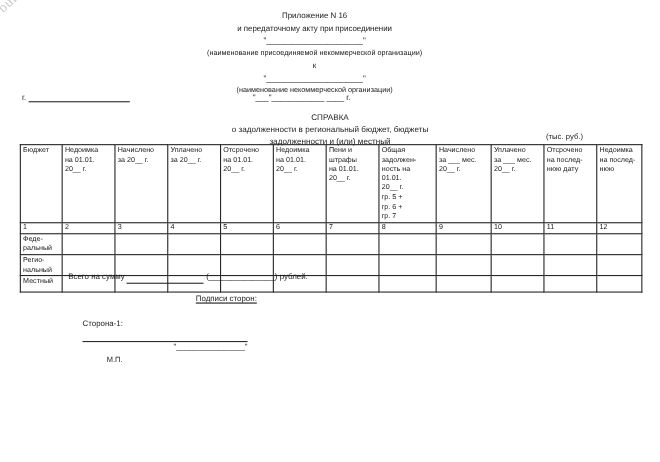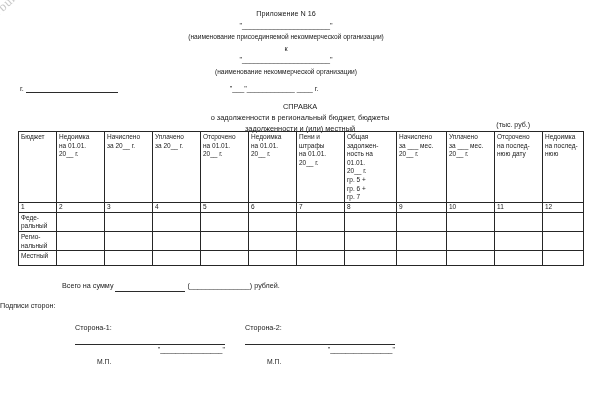--- a/index.html
+++ b/index.html
@@ -103,30 +103,32 @@
     position: absolute;
     left: 0;
     top: 121px;
     width: 530px;
     text-align: right;
     font-size: 7px;
   }
   .footer {
     position: absolute;
     left: 0;
-    top: 280px;
+    top: 246px;
     width: 600px;
     font-size: 7.2px;
     line-height: 12px;
   }
   .f-total {
     padding-left: 62px;
   }
   .f-sign {
+    padding-left: 178px;
     padding-top: 8px;
+    text-decoration: underline;
   }
   .cols {
     position: relative;
     padding-top: 10px;
     height: 46px;
     margin-left: 40px;
   }
   .col1 {
     position: absolute;
     left: 35px;
@@ -177,20 +179,21 @@
 </style>
 </head>
 <body>
 
 <div class="page">
 
   <div class="watermark">novbumaga.ru</div>
 
   <div class="hdr">
     <div class="line right">Приложение N 16</div>
+    <div class="line right">и передаточному акту при присоединении</div>
     <div class="line right quoteline">"______________________"</div>
     <div class="line right small">(наименование присоединяемой некоммерческой организации)</div>
     <div class="line right">к</div>
     <div class="line right quoteline">"______________________"</div>
     <div class="line right small">(наименование некоммерческой организации)</div>
   </div>
 
   <div class="toprow">
     <span>г.</span>
     <span class="ulinelong" style="width:92px"></span>
@@ -363,22 +366,16 @@
 
     <div class="f-sign">Подписи сторон:</div>
 
     <div class="cols">
       <div class="col1">
         <div>Сторона-1:</div>
         <span class="sig-underline"></span>
         <span class="quote-right">"________________"</span>
         <div class="mp">М.П.</div>
       </div>
-      <div class="col2">
-        <div>Сторона-2:</div>
-        <span class="sig-underline"></span>
-        <span class="quote-right">"________________"</span>
-        <div class="mp">М.П.</div>
-      </div>
     </div>
   </div>
 
 </div>
 
 </body></html>

